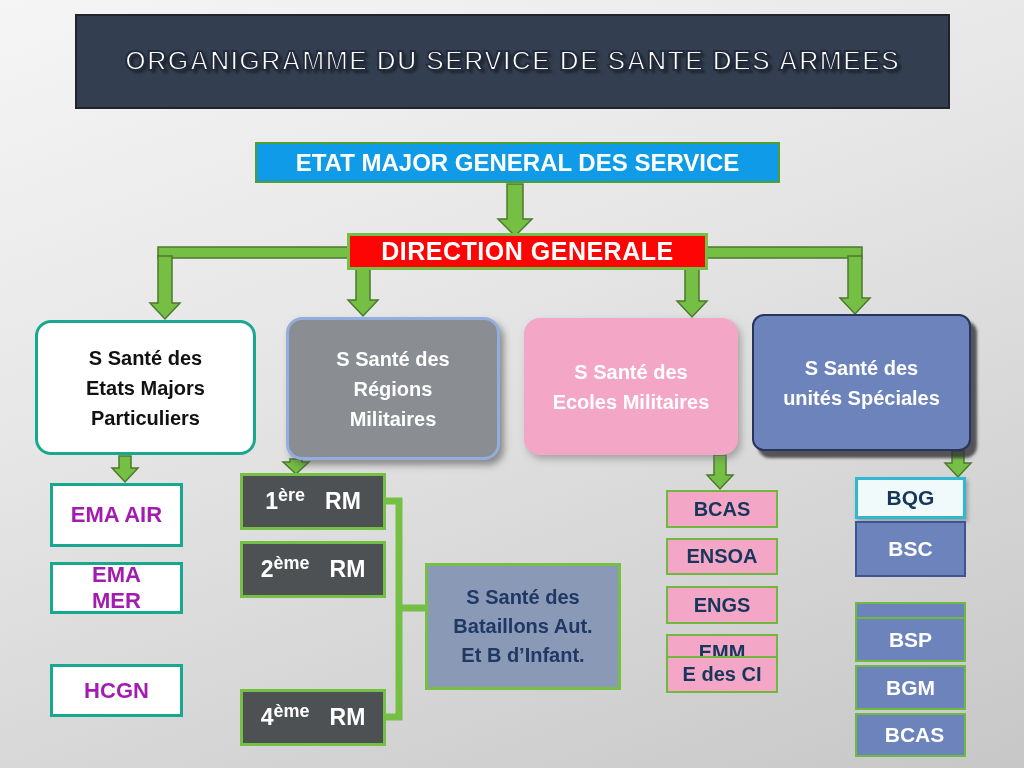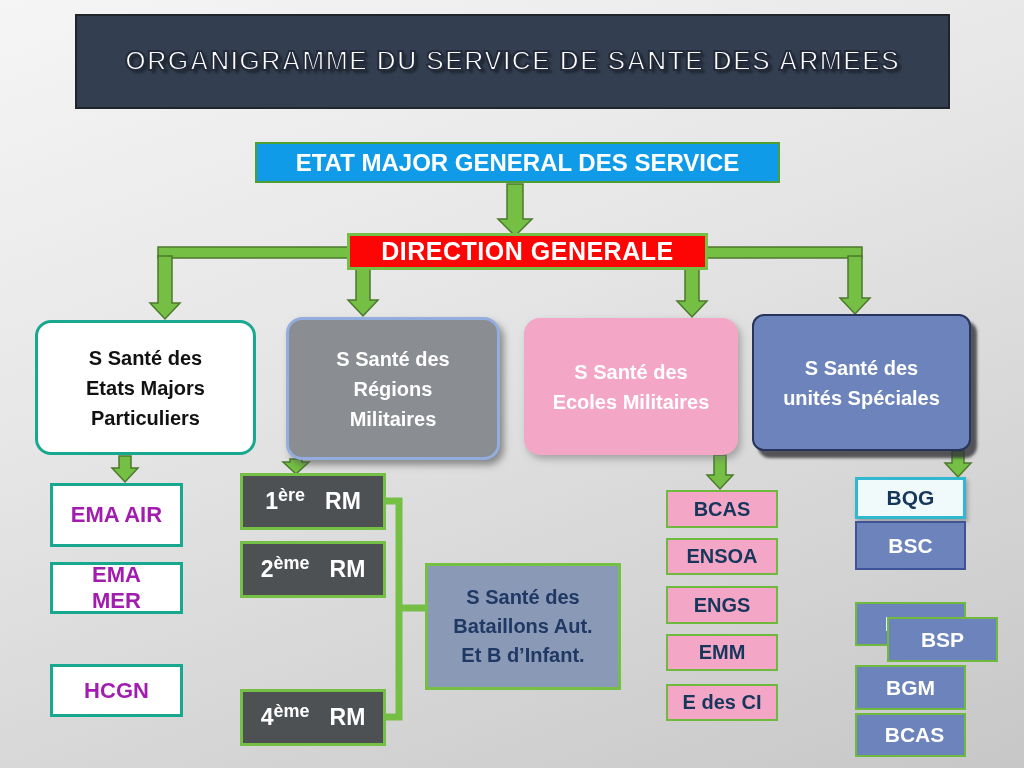--- a/index.html
+++ b/index.html
@@ -65,28 +65,28 @@
     left:425px; top:563px; width:196px; height:127px;
     background:#8A99B5; border:3px solid #74BF44; color:#1F3864;
     font-size:20px; line-height:1.45;
   }
 
   .pink-sub { left:666px; width:112px; background:#F4A6C6; border:2px solid #6FB93F; color:#16365C; font-size:20px; }
   .emia   { top:490px; height:38px; }
   .ensoa  { top:538px; height:37px; }
   .engs   { top:586px; height:38px; }
   .emm    { top:634px; height:37px; }
-  .edesci { top:684px; height:37px; }
+  .edesci { top:656px; height:37px; }
 
   .blue-sub { left:855px; width:111px; background:#6D83BB; border:2px solid #6FB93F; color:#FFFFFF; font-size:21px; }
   .bqg  { top:477px; height:42px; background:#F0FAFB; border:3px solid #2FB8CF; color:#16365C;
           box-shadow:2px 3px 4px rgba(80,80,80,0.4); }
-  .bsc  { top:521px; height:49px; border:2px solid #3E5496; }
+  .bsc  { top:521px; height:56px; border:2px solid #3E5496; }
   .bicc { top:570px; height:44px;margin-top:32px; }
-  .bsp  { top:617px; height:45px;margin-left:32px; }
+  .bsp  { top:617px; height:45px; }
   .bgm  { top:665px; height:45px; }
   .bcas { top:713px; height:44px;padding-left:8px; }
 </style>
 </head>
 <body>
 
 <div class="stage">
 
   <svg class="connectors" width="1024" height="768" viewBox="0 0 1024 768">
     <rect class="bar" x="158" y="247" width="704" height="11"></rect>

